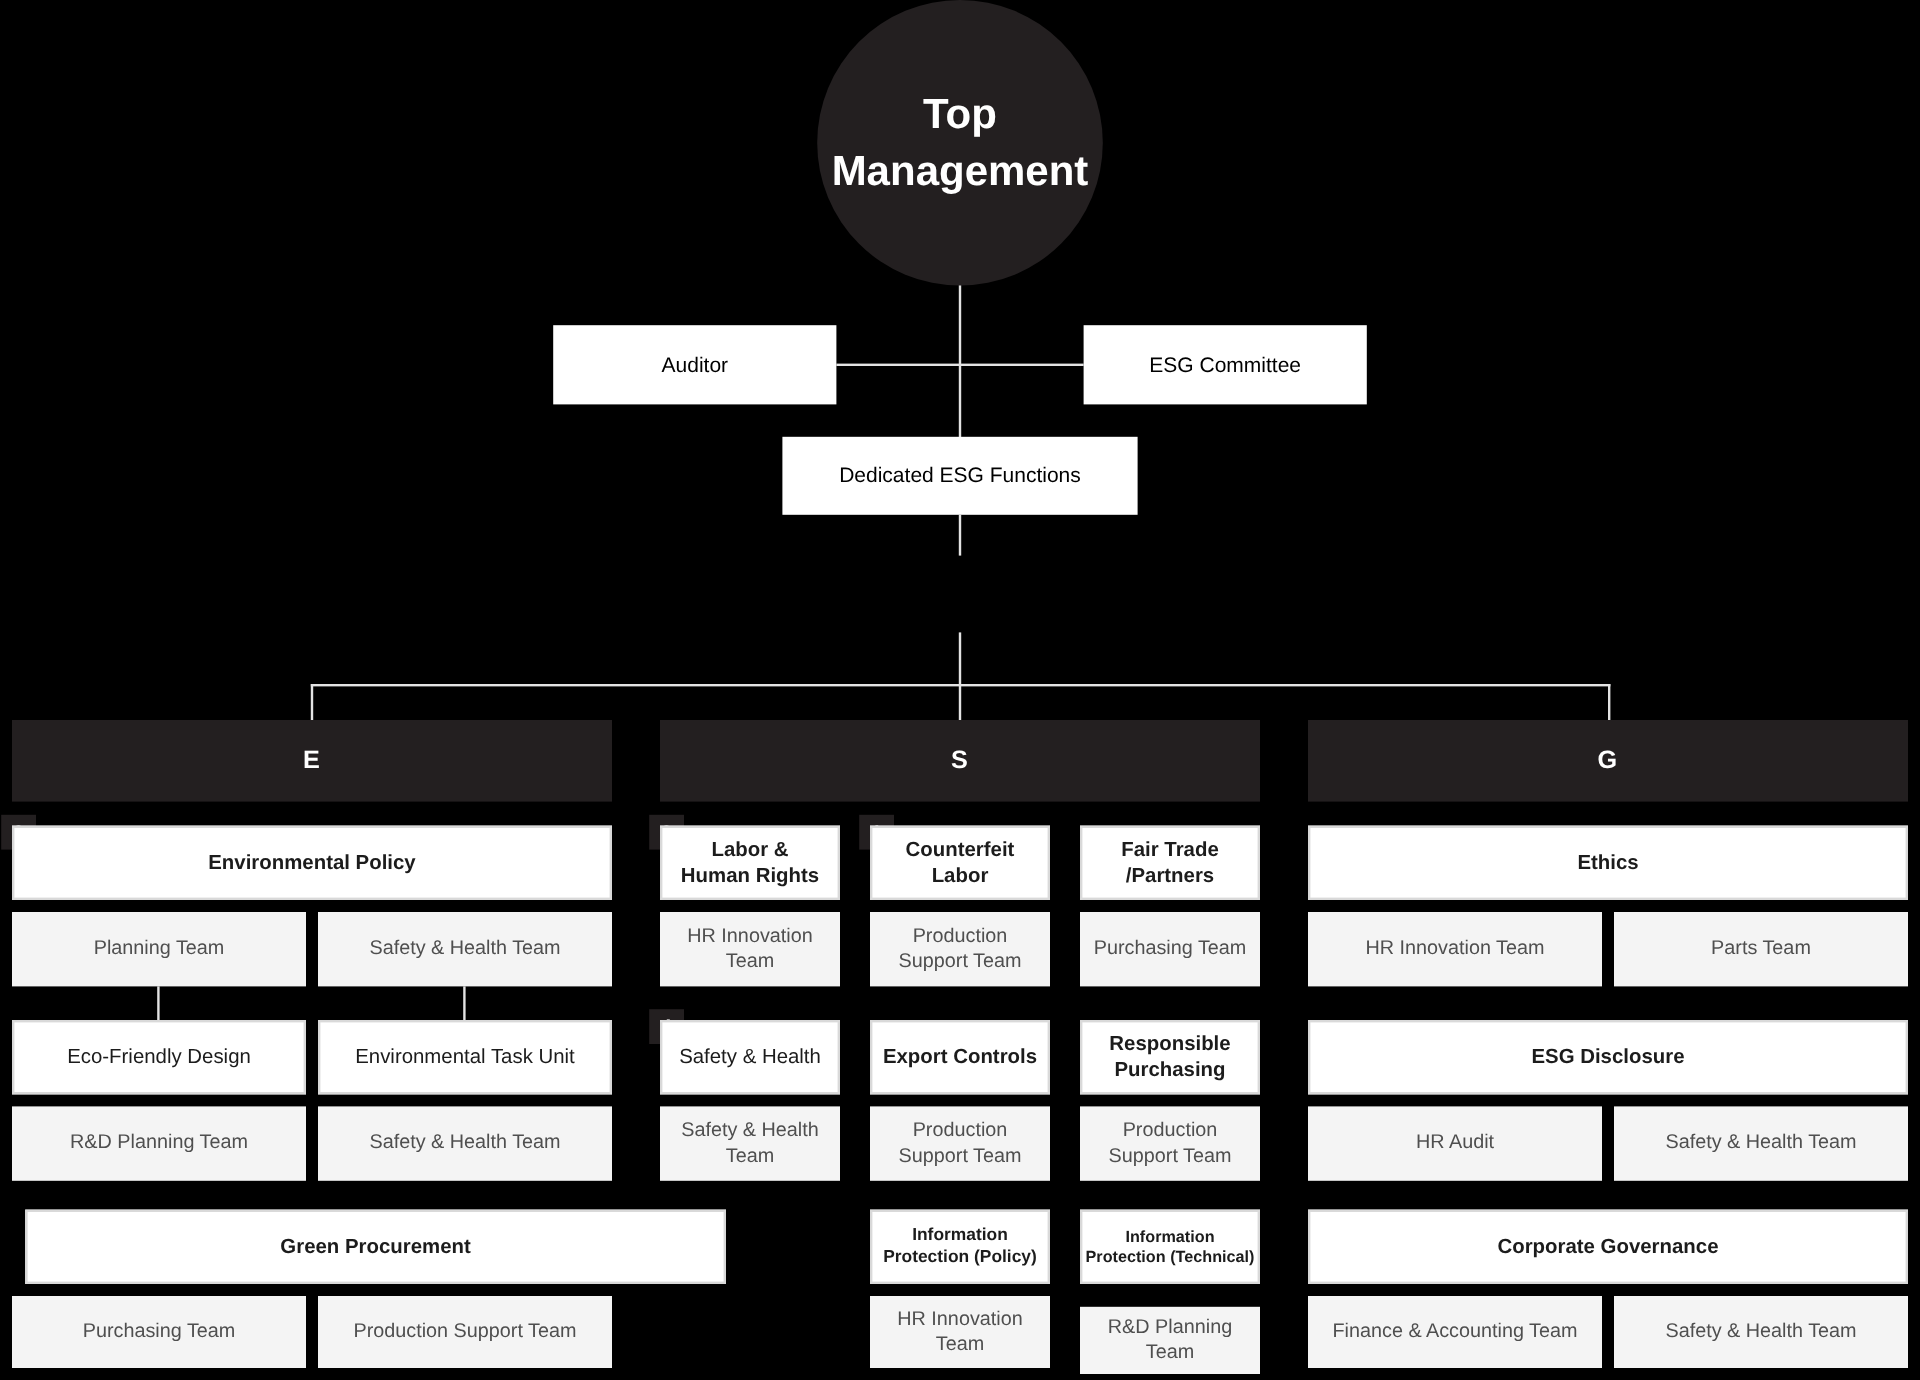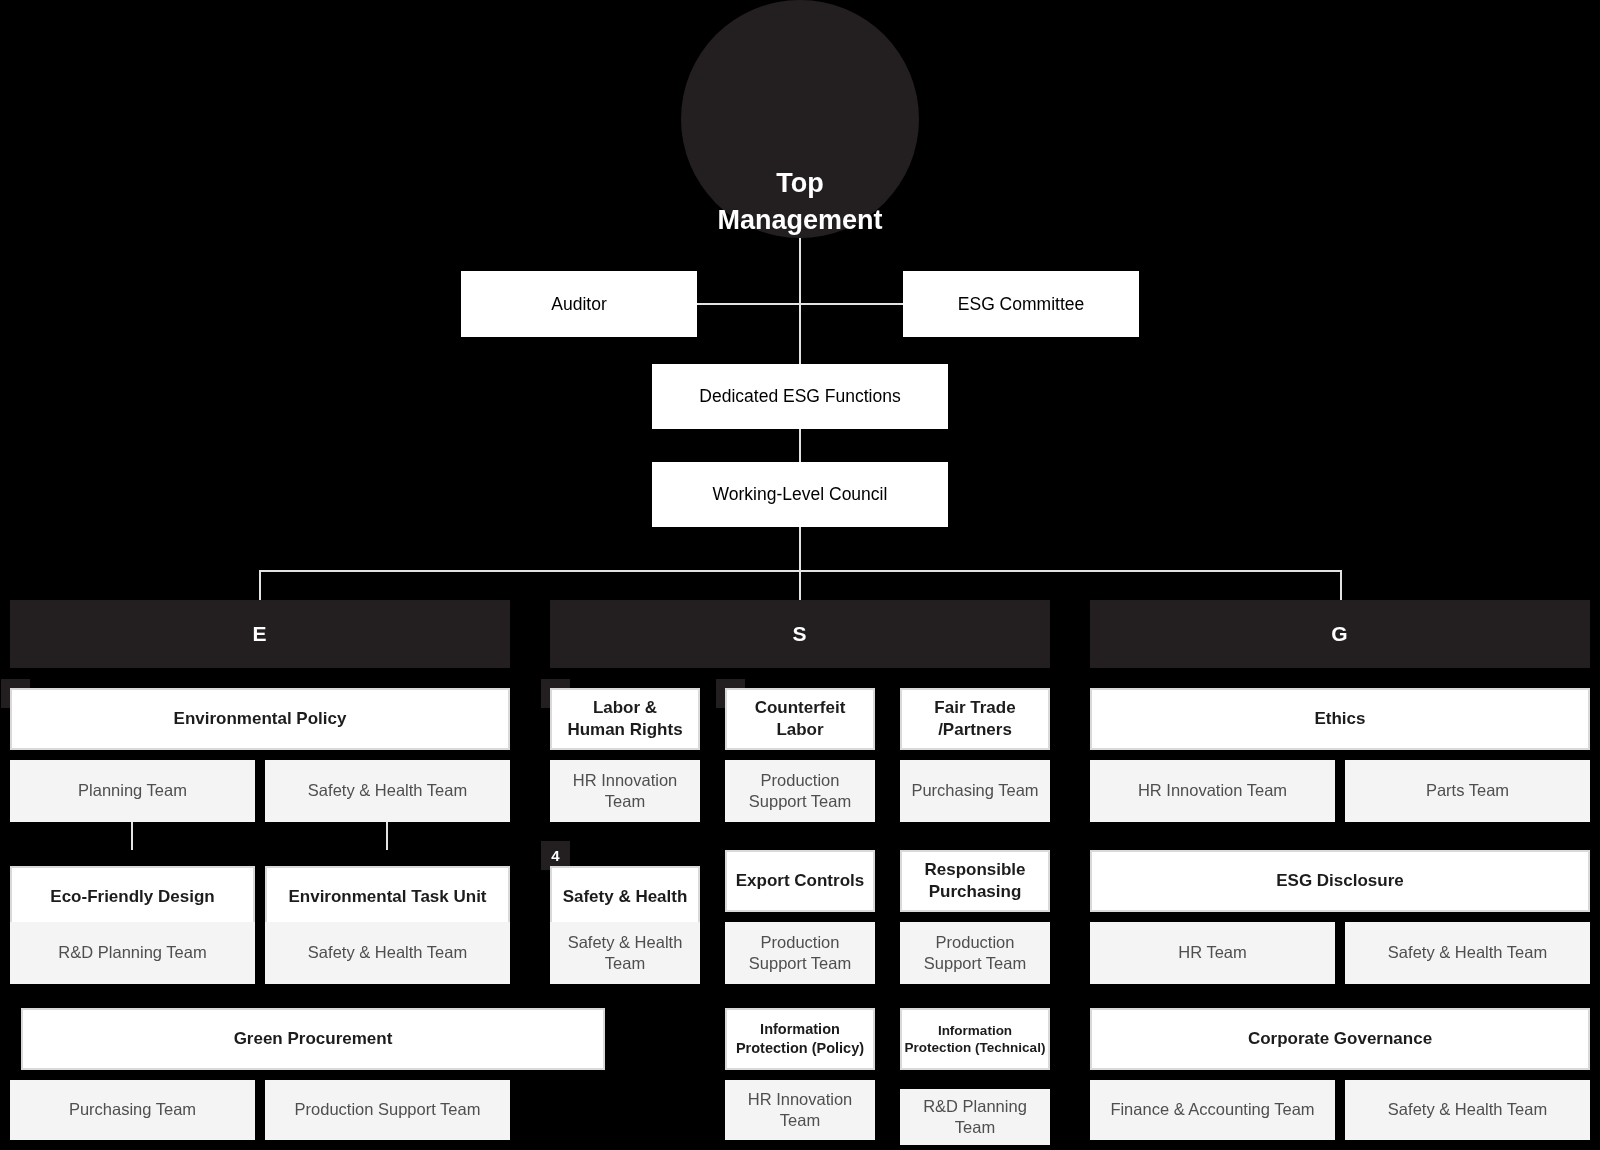--- a/index.html
+++ b/index.html
@@ -5,38 +5,38 @@
   html,body{margin:0;padding:0;background:#000;}
   .canvas{
     position:relative;width:1600px;height:1150px;background:#000;overflow:hidden;
     font-family:"Liberation Sans", sans-serif;
   }
   .line{position:absolute;background:#e3e3e3;}
   .vline{width:2px;}
   .hline{height:2px;}
   .circle{
     position:absolute;left:681px;top:0;width:238px;height:238px;border-radius:50%;
-    background:#231f20;color:#fff;display:flex;align-items:flex-end;justify-content:center;
-    text-align:center;font-weight:bold;font-size:27px;line-height:1.35;
+    background:#231f20;color:#fff;display:flex;align-items:center;justify-content:center;
+    text-align:center;font-weight:bold;font-size:35px;line-height:1.35;
   }
   .tbox{
     position:absolute;background:#fff;color:#000000;display:flex;align-items:center;
     justify-content:center;text-align:center;font-size:17.5px;font-weight:500;
   }
   .bar{
     position:absolute;top:600px;height:68px;width:500px;background:#231f20;color:#fff;
     display:flex;align-items:center;justify-content:center;font-size:21px;font-weight:600;
     letter-spacing:1px;
   }
   .wbox{
     position:absolute;background:#fff;border:2px solid #d9d9d9;box-sizing:border-box;
     color:#1c1c1c;display:flex;align-items:center;justify-content:center;text-align:center;
     font-size:17px;font-weight:600;line-height:1.28;
   }
-  .wbox.bold{font-weight:700;margin-top:16px;}
+  .wbox.bold{font-weight:400;}
   .wbox.small{font-size:14.5px;font-weight:600;}
   .wbox.xsmall{font-size:13.5px;font-weight:600;}
   .gbox{
     position:absolute;background:#f4f4f4;color:#4f4f4f;display:flex;align-items:center;
     justify-content:center;text-align:center;font-size:16.5px;font-weight:400;line-height:1.3;
   }
   .lbl{white-space:pre-line;}
   .badge{
     position:absolute;width:29px;height:29px;background:#231f20;color:#fff;
     display:flex;align-items:center;justify-content:center;font-size:15px;font-weight:bold;
@@ -66,23 +66,20 @@
 
   <div class="tbox" style="left:461px;top:271px;width:236px;height:66px">
     <span class="lbl">Auditor</span>
   </div>
   <div class="tbox" style="left:903px;top:271px;width:236px;height:66px">
     <span class="lbl">ESG Committee</span>
   </div>
   <div class="tbox" style="left:652px;top:364px;width:296px;height:65px">
     <span class="lbl">Dedicated ESG Functions</span>
   </div>
-  <div class="tbox" style="left:652px;top:462px;width:296px;height:65px">
-    <span class="lbl">Working-Level Council</span>
-  </div>
 
   <div class="bar" style="left:10px">
     <span>E</span>
   </div>
   <div class="bar" style="left:550px">
     <span>S</span>
   </div>
   <div class="bar" style="left:1090px">
     <span>G</span>
   </div>
@@ -194,21 +191,21 @@
   <div class="gbox" style="left:1090px;top:760px;width:245px;height:62px">
     <span class="lbl">HR Innovation Team</span>
   </div>
   <div class="gbox" style="left:1345px;top:760px;width:245px;height:62px">
     <span class="lbl">Parts Team</span>
   </div>
   <div class="wbox" style="left:1090px;top:850px;width:500px;height:62px">
     <span class="lbl">ESG Disclosure</span>
   </div>
   <div class="gbox" style="left:1090px;top:922px;width:245px;height:62px">
-    <span class="lbl">HR Team</span>
+    <span class="lbl">HR Audit</span>
   </div>
   <div class="gbox" style="left:1345px;top:922px;width:245px;height:62px">
     <span class="lbl">Safety &amp; Health Team</span>
   </div>
   <div class="wbox" style="left:1090px;top:1008px;width:500px;height:62px">
     <span class="lbl">Corporate Governance</span>
   </div>
   <div class="gbox" style="left:1090px;top:1080px;width:245px;height:60px">
     <span class="lbl">Finance &amp; Accounting Team</span>
   </div>

